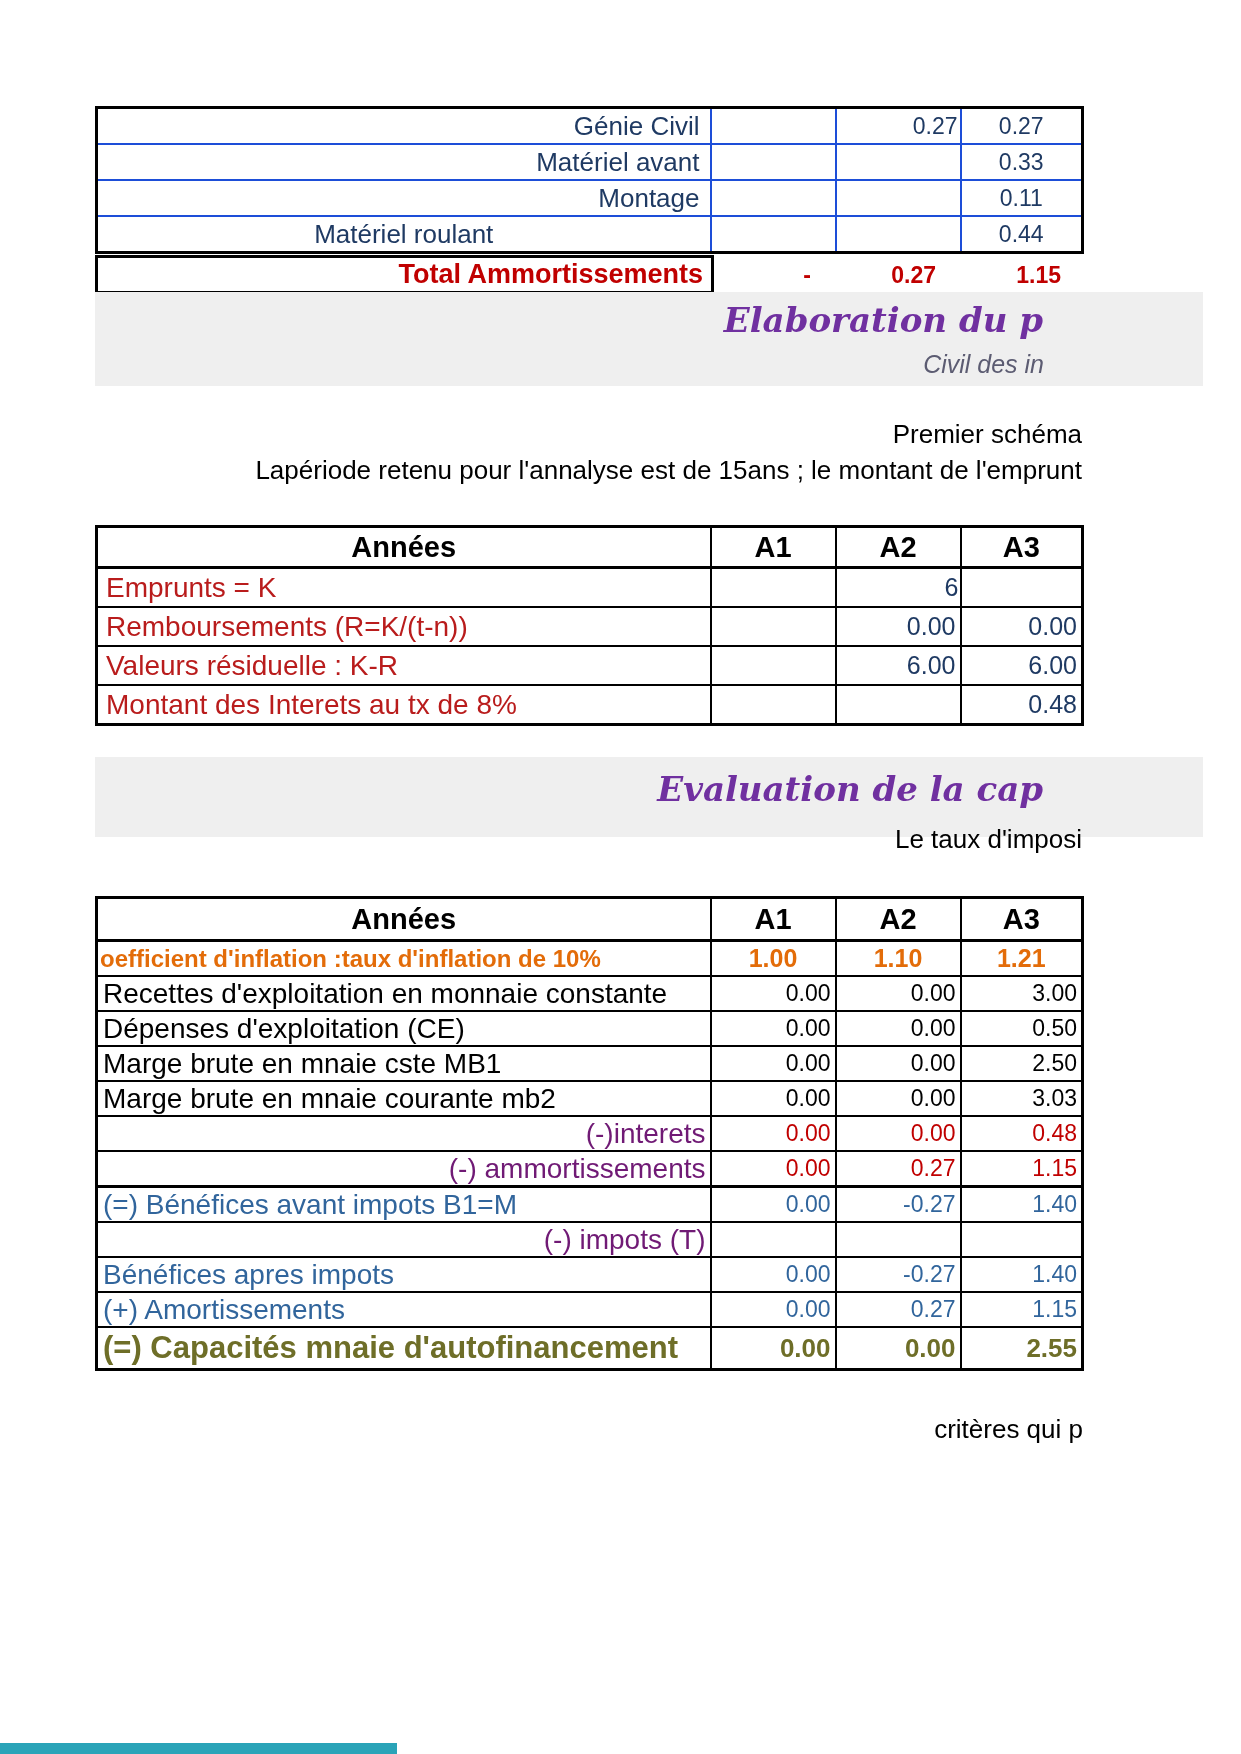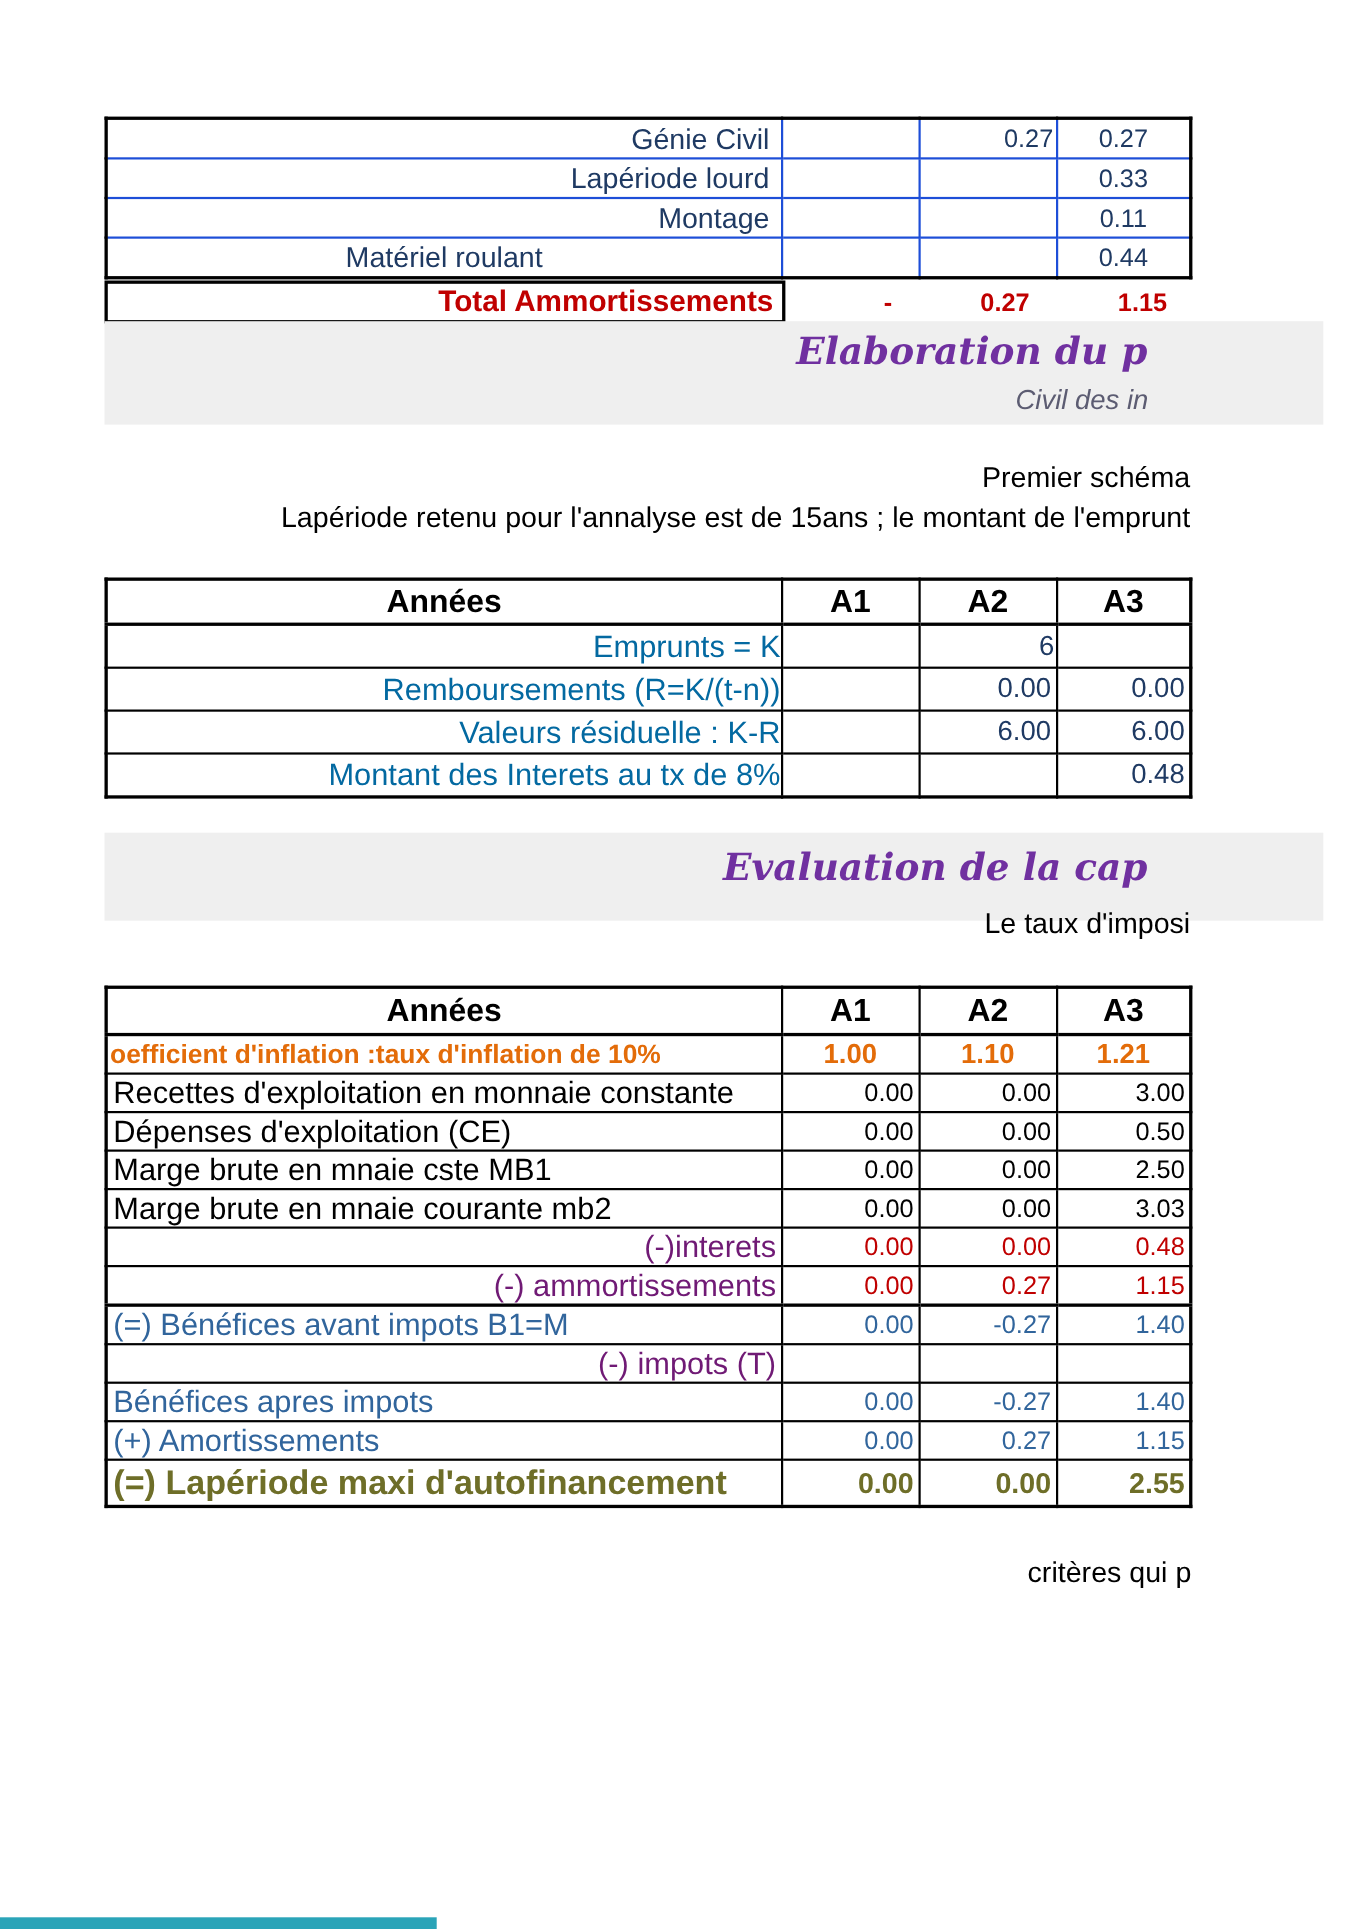--- a/index.html
+++ b/index.html
@@ -41,21 +41,21 @@
   .line{position:absolute;color:#000;font-size:26px;white-space:nowrap}
   #premier-schema{right:159px;top:419px}
   #laperiode{right:159px;top:455px}
   #le-taux{right:159px;top:824px}
   #criteres{right:158px;top:1414px}
 
   
   #t2{left:95px;top:525px;width:986px;border:3px solid #000}
   #t2 th{border:2px solid #000;height:38px;font-size:29px;color:#000;border-bottom:3px solid #000}
   #t2 td{border:2px solid #000;height:37px}
-  #t2 .lbl{color:#0369a1;font-size:28px;text-align:right;padding-left:8px}
+  #t2 .lbl{color:#b91c1c;font-size:28px;text-align:left;padding-left:8px}
   #t2 .val{color:#1f3a63;font-size:25px;text-align:right;padding-right:4px}
   #t2 .val.tight{padding-right:1px}
 
   
   #t3{left:95px;top:896px;width:986px;border:3px solid #000}
   #t3 th{border:2px solid #000;height:40px;font-size:29px;color:#000;border-bottom:3px solid #000}
   #t3 td{border:2px solid #000;height:33px}
   #t3 .lbl{font-size:28px;text-align:left;padding-left:5px}
   #t3 .val{font-size:23px;text-align:right;padding-right:4px}
   #t3 tr.orange .lbl{color:#e36c09;font-weight:bold;font-size:24px;padding-left:2px}
@@ -83,21 +83,21 @@
       <col style="width:122px">
     </colgroup>
   <tbody id="t1-body">
       <tr>
         <td class="lbl">Génie Civil</td>
         <td class="val"></td>
         <td class="val tight">0.27</td>
         <td class="val">0.27</td>
       </tr>
       <tr>
-        <td class="lbl">Lapériode lourd</td>
+        <td class="lbl">Matériel avant</td>
         <td class="val"></td>
         <td class="val"></td>
         <td class="val">0.33</td>
       </tr>
       <tr>
         <td class="lbl">Montage</td>
         <td class="val"></td>
         <td class="val"></td>
         <td class="val">0.11</td>
       </tr>
@@ -246,21 +246,21 @@
         <td class="val">-0.27</td>
         <td class="val">1.40</td>
       </tr>
       <tr class="blue">
         <td class="lbl">(+) Amortissements</td>
         <td class="val">0.00</td>
         <td class="val">0.27</td>
         <td class="val">1.15</td>
       </tr>
       <tr class="green">
-        <td class="lbl">(=) Lapériode maxi d'autofinancement</td>
+        <td class="lbl">(=) Capacités mnaie d'autofinancement</td>
         <td class="val">0.00</td>
         <td class="val">0.00</td>
         <td class="val">2.55</td>
       </tr>
     </tbody>
 </table>
 
 <div id="criteres" class="line">critères qui p</div>
 <div id="bottom-bar" style="background: rgb(42, 164, 184);"></div>
 

